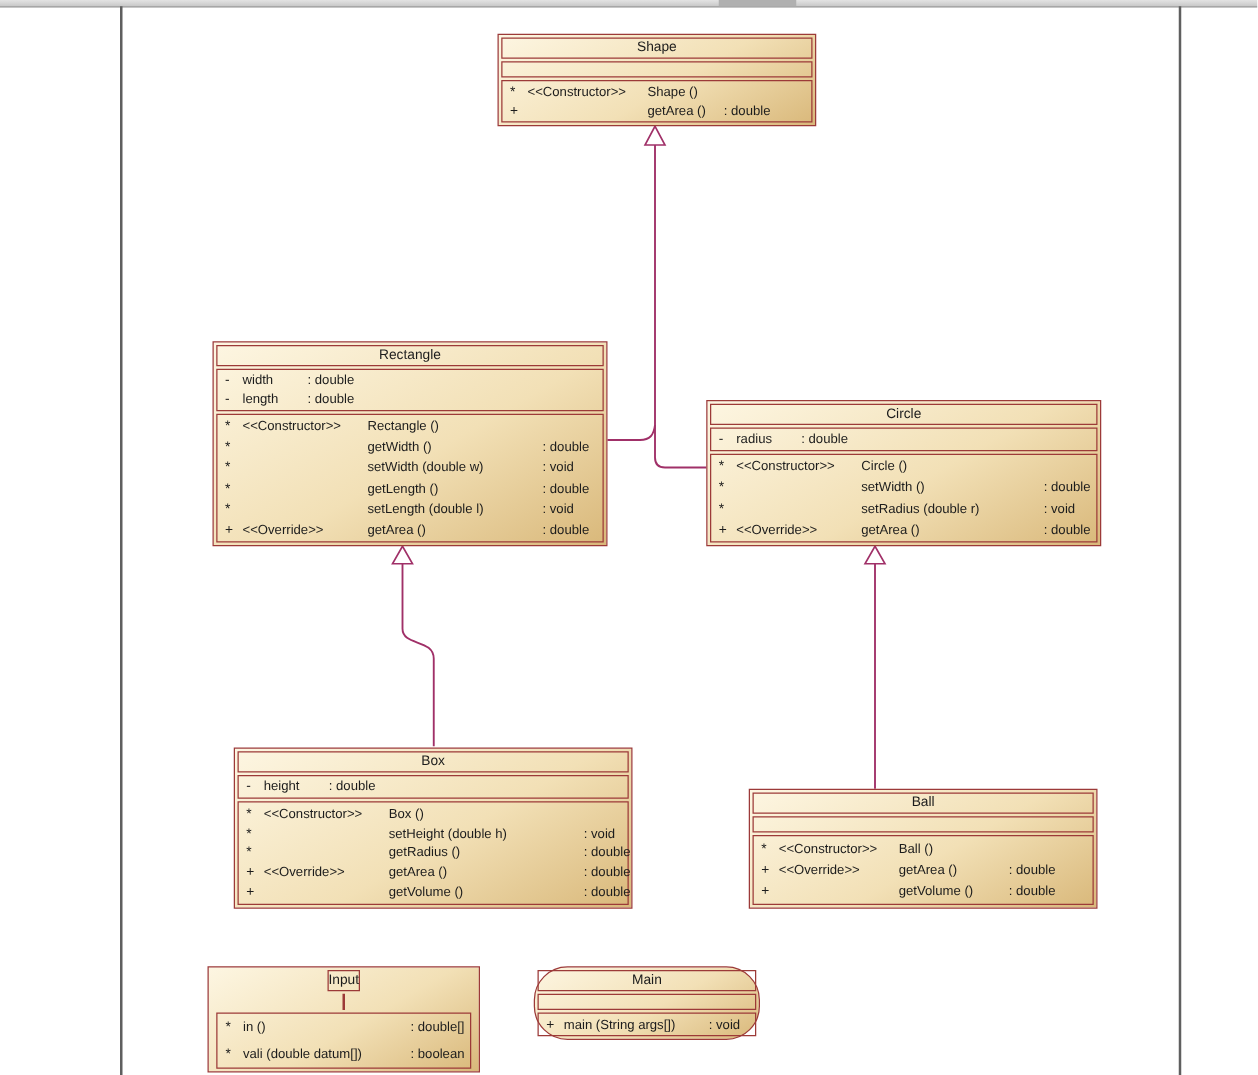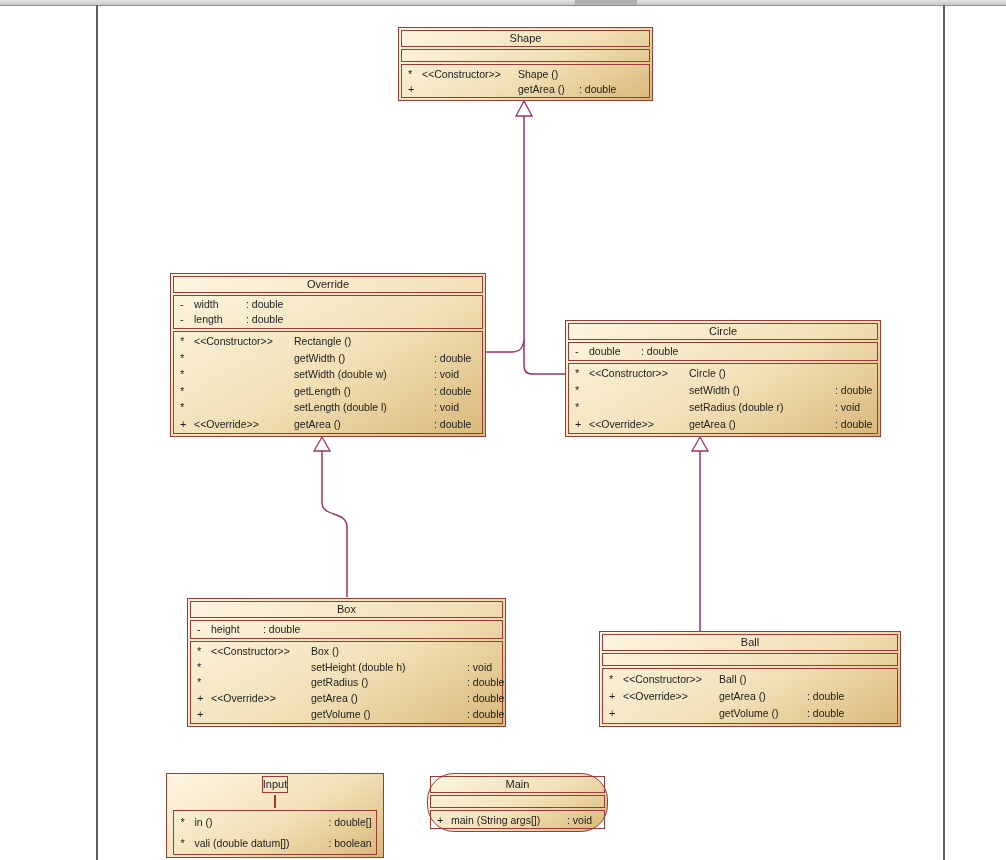--- a/index.html
+++ b/index.html
@@ -93,21 +93,21 @@
       <div class="row orow">
         <span class="mk">+</span>
         <span></span>
         <span>getArea ()</span>
         <span>: double</span>
       </div>
     </div>
 </div>
 
 <div class="uml-class grid-rect" style="left:170px;top:273px;width:316px;height:164px;">
-  <div class="compartment title">Override</div>
+  <div class="compartment title">Rectangle</div>
   <div class="compartment attrs">
 
   <div class="row arow">
         <span class="mk">-</span>
         <span>width</span>
         <span>: double</span>
       </div>
       <div class="row arow">
         <span class="mk">-</span>
         <span>length</span>
@@ -154,21 +154,21 @@
       </div>
     </div>
 </div>
 
 <div class="uml-class grid-circle" style="left:565px;top:320px;width:316px;height:117px;justify-content:flex-end;">
   <div class="compartment title">Circle</div>
   <div class="compartment attrs">
 
   <div class="row arow">
         <span class="mk">-</span>
-        <span>double</span>
+        <span>radius</span>
         <span>: double</span>
       </div>
     </div>
   <div class="compartment ops">
 
   <div class="row orow">
         <span class="mk">*</span>
         <span>&lt;&lt;Constructor&gt;&gt;</span>
         <span>Circle ()</span>
         <span></span>
@@ -232,21 +232,21 @@
       </div>
       <div class="row orow">
         <span class="mk">+</span>
         <span></span>
         <span>getVolume ()</span>
         <span>: double</span>
       </div>
     </div>
 </div>
 
-<div class="uml-class grid-ball" style="left:599px;top:631px;width:302px;height:96px;">
+<div class="uml-class grid-ball" style="left:599px;top:631px;width:279px;height:96px;">
   <div class="compartment title">Ball</div>
   <div class="compartment attrs">
     
   </div>
   <div class="compartment ops">
 
   <div class="row orow">
         <span class="mk">*</span>
         <span>&lt;&lt;Constructor&gt;&gt;</span>
         <span>Ball ()</span>

